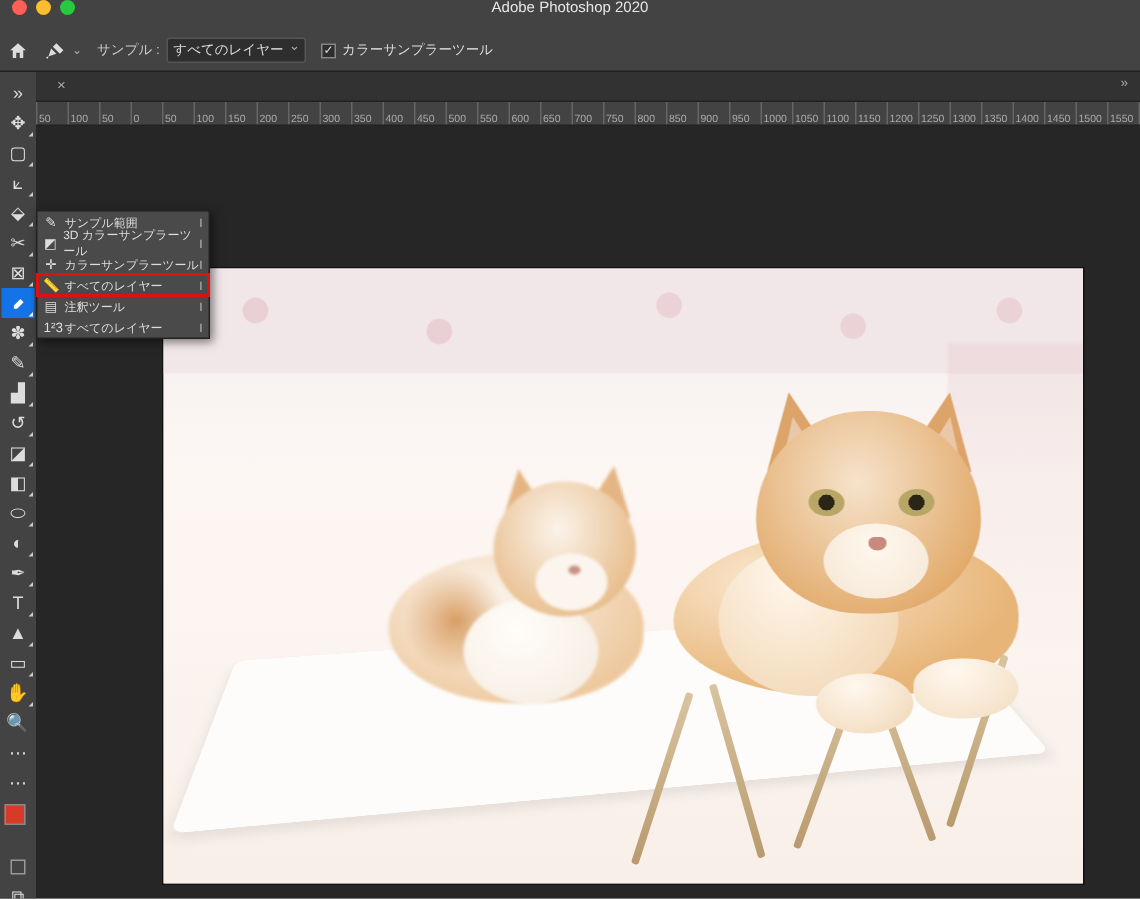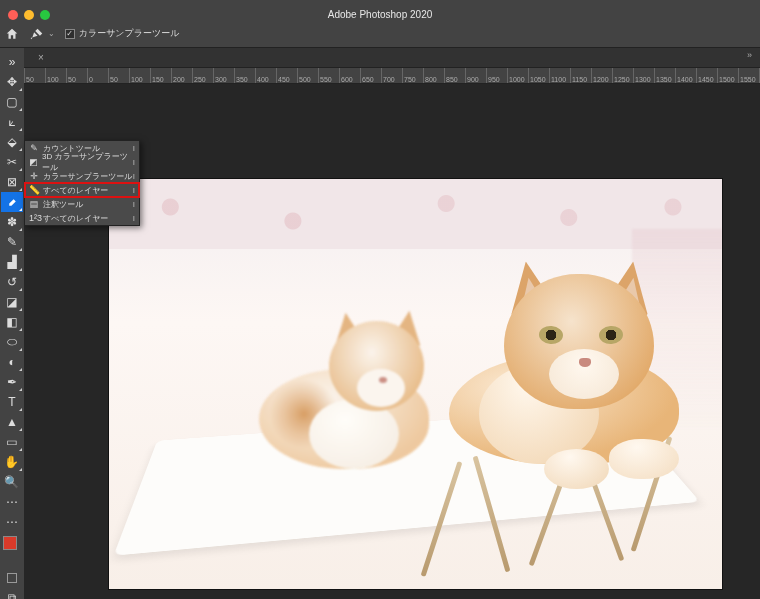--- a/index.html
+++ b/index.html
@@ -11,21 +11,21 @@
     color: #ddd;
     overflow: hidden;
     position: relative;
   }
 
   
   .titlebar {
     height: 20px;
     background: #434343;
     display: flex;
-    align-items: flex-end;
+    align-items: flex-start;
     position: relative;
   }
   .traffic { display: flex; gap: 6px; padding-left: 8px; }
   .tl { width: 10px; height: 10px; border-radius: 50%; }
   .tl.red { background: #ff5f57; }
   .tl.yel { background: #febc2e; }
   .tl.grn { background: #28c840; }
   .title { position: absolute; left: 50%; transform: translateX(-50%); font-size: 10px; color: #e8e8e8; }
 
   
@@ -245,20 +245,24 @@
   <div class="home-ico">
     <svg width="14" height="14" viewBox="0 0 24 24">
         <path fill="#ddd" d="M12 3l9 8h-3v9h-4v-6H10v6H6v-9H3z"></path>
       </svg>
   </div>
   <div class="opt-group">
     <svg width="14" height="14" viewBox="0 0 24 24">
         <path fill="#ddd" d="M3 21l4-12 6 6-12 4 2 2zm6-14l4-4 8 8-4 4-8-8z"></path>
       </svg>
     <span style="color:#aaa;font-size:8px;">⌄</span>
+  </div>
+  <div class="opt-group">
+    <span class="opt-label">サンプル :</span>
+    <span class="opt-select">すべてのレイヤー</span>
   </div>
   <div class="opt-group">
     <span class="chk">✓</span>
     <span>カラーサンプラーツール</span>
   </div>
 </div>
 
 <div class="tabbar">
   <div class="doc-tab">
     <span class="x">×</span>
@@ -386,21 +390,21 @@
         <div class="paw2"></div>
           <div class="paw1"></div>
       </div>
     </div>
   </div>
 </div>
 
 <div class="flyout">
   <div class="flyout-item">
     <span class="fi-icon">✎</span>
-    <span>カウントツール</span>
+    <span>サンプル範囲</span>
     <span class="fi-key">I</span>
   </div>
   <div class="flyout-item">
     <span class="fi-icon">◩</span>
     <span>3D カラーサンプラーツール</span>
     <span class="fi-key">I</span>
   </div>
   <div class="flyout-item">
     <span class="fi-icon">✛</span>
     <span>カラーサンプラーツール</span>

